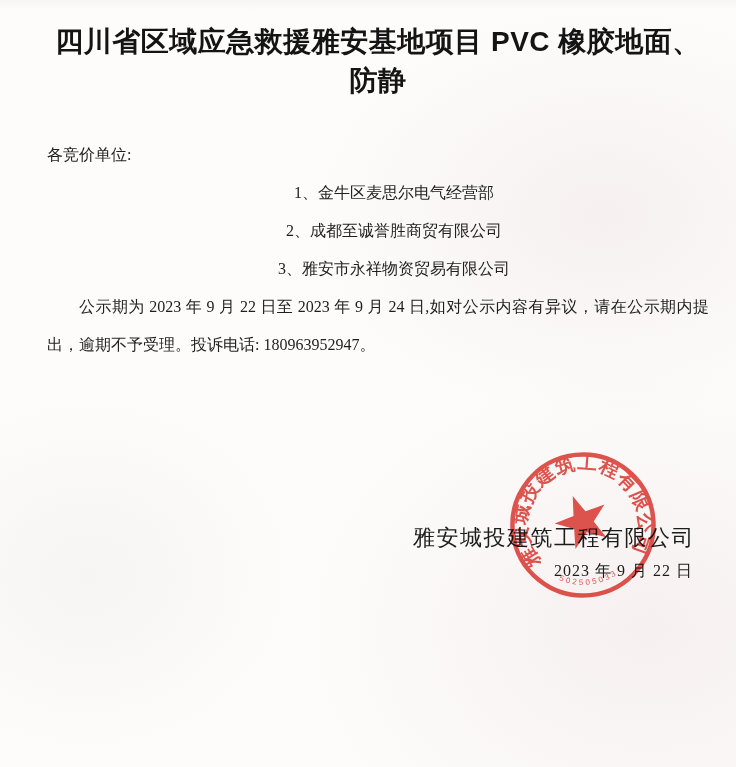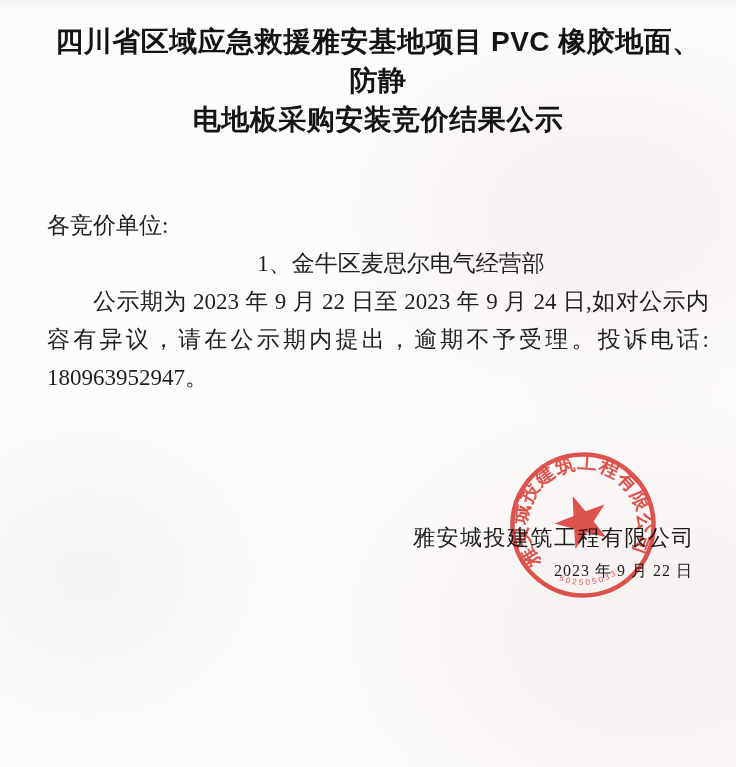--- a/index.html
+++ b/index.html
@@ -24,22 +24,22 @@
   .title {
     text-align: center;
     font-family: "Liberation Sans", sans-serif;
     font-weight: bold;
     font-size: 28px;
     line-height: 39px;
     color: #141414;
     letter-spacing: 0.5px;
   }
   .body-text {
-    margin-top: 68px;
-    font-size: 23px;
+    margin-top: 36px;
+    font-size: 16px;
     line-height: 38px;
   }
   .salutation { margin: 0; }
   .para {
     margin: 0;
     text-indent: 2em;
     text-align: justify;
   }
   .winner-list { margin: 0; padding: 0 0 0 2em; list-style: none; }
   .winner-list div { line-height: 38px; text-align: center; }
@@ -70,27 +70,28 @@
   }
   .stamp svg { display: block; }
 </style>
 </head>
 <body>
 
 <div class="page">
 
   <div class="title">
     <div>四川省区域应急救援雅安基地项目 PVC 橡胶地面、防静</div>
-    <div>电地板采购安装竞价结果公示</div>
   </div>
 
   <div class="body-text">
     <p class="salutation">各竞价单位:</p>
     <div class="winner-list">
       <div>1、金牛区麦思尔电气经营部</div>
+      <div>2、成都至诚誉胜商贸有限公司</div>
+      <div>3、雅安市永祥物资贸易有限公司</div>
     </div>
     <p class="para">公示期为 2023 年 9 月 22 日至 2023 年 9 月 24 日,如对公示内容有异议，请在公示期内提出，逾期不予受理。投诉电话: 180963952947。</p>
   </div>
 
   <div class="signature-line">雅安城投建筑工程有限公司</div>
   <div class="date-line">2023 年 9 月 22 日</div>
 
   <div class="stamp">
     <svg width="150" height="150" viewBox="0 0 150 150">
       <defs>

